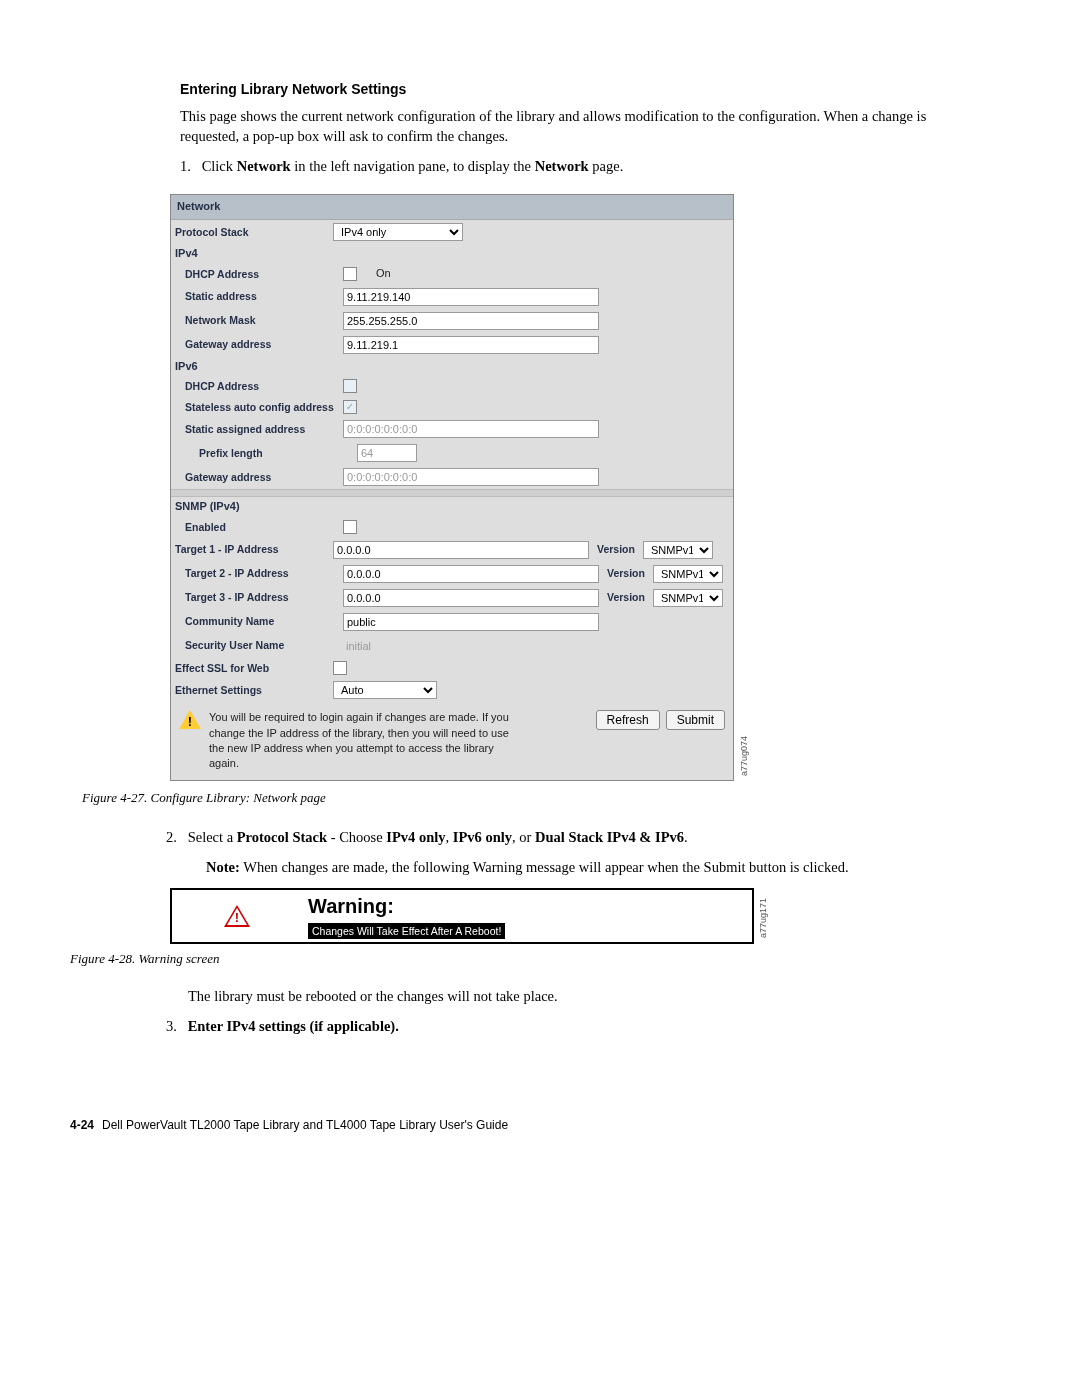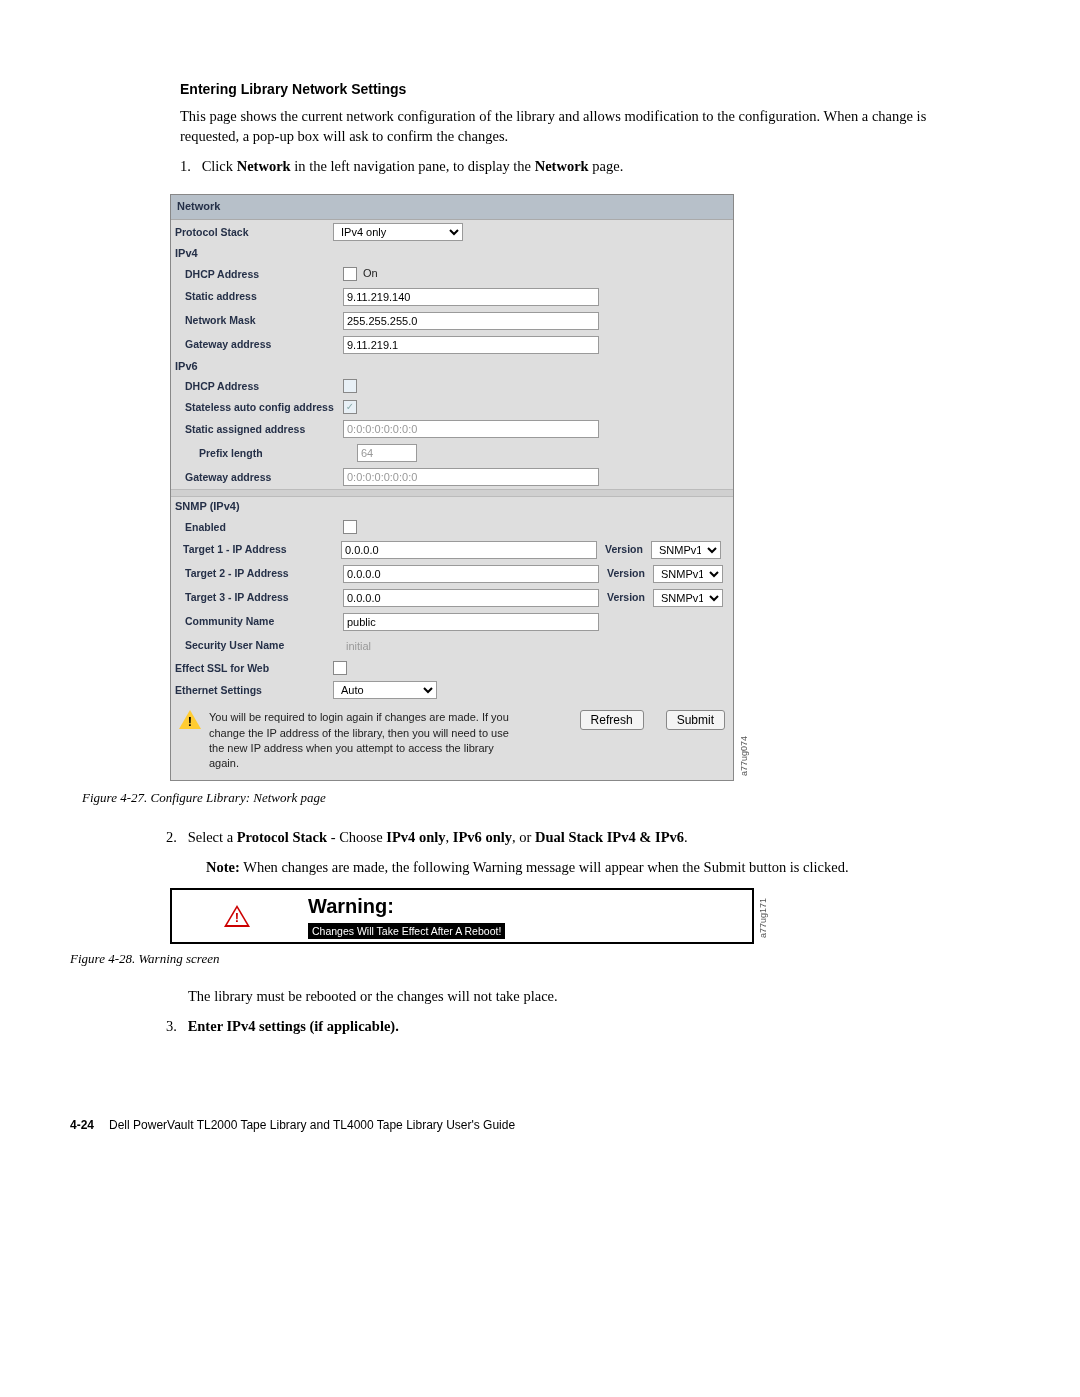--- a/index.html
+++ b/index.html
@@ -97,21 +97,21 @@
   }
   .warnicon .bang {
     position:absolute; top:3px; left:0; width:22px; text-align:center;
     font-weight:bold; color:#000; font-size:13px; font-family:Arial;
   }
   .btn {
     font-family: Arial, sans-serif; font-size:12px;
     border:1px solid #888; background:#f4f4f4; border-radius:3px;
     padding:2px 10px;
   }
-  .rtbtns { margin-left:auto; display:flex; gap:22px; align-items:center; }
+  .rtbtns { margin-left:auto; display:flex; gap:6px; align-items:center; }
   .sidecode {
     position:absolute; right:-18px; bottom:4px; font-family:Arial; font-size:9px; color:#555;
     writing-mode: vertical-rl; transform: rotate(180deg);
   }
 
   .note-block { margin: 10px 0 0 40px; }
   .note-label { font-weight: bold; }
 
   
   .warnshot {
@@ -141,21 +141,21 @@
     border-right:10px solid transparent;
     border-bottom:17px solid #fff;
     position:absolute; top:3px; left:3px;
   }
   .warn2wrap .bang{
     position:absolute; top:4px; left:0; width:26px; text-align:center; color:#c00; font-weight:bold; font-size:13px;
   }
 
   .footer {
     margin-top: 80px; font-family: Arial, sans-serif; font-size: 12px;
-    display:flex; gap:15px; align-items:baseline;
+    display:flex; gap:8px; align-items:baseline;
   }
   .footer .pn { font-weight:bold; }
   .after-fig { margin-left: 96px; }
 </style>
 </head>
 <body>
 
 <div class="content">
   <h2>Entering Library Network Settings</h2>
   <p>This page shows the current network configuration of the library and allows modification to the configuration. When a change is requested, a pop-up box will ask to confirm the changes.</p>
@@ -175,21 +175,21 @@
       <div class="val">
         <select class="sel"><option>IPv4 only</option></select>
       </div>
     </div>
 
     <div class="subhead">IPv4</div>
     <div class="row">
       <div class="lbl" style="padding-left:14px">DHCP Address</div>
       <div class="val">
         <span class="chk"></span>
-        <span style="margin-left:2px;">On</span>
+        <span style="margin-left:15px;">On</span>
       </div>
     </div>
     <div class="row">
       <div class="lbl" style="padding-left:14px">Static address</div>
       <div class="val">
           <input class="txt" value="9.11.219.140" style="">
         </div>
     </div>
     <div class="row">
       <div class="lbl" style="padding-left:14px">Network Mask</div>
@@ -239,21 +239,21 @@
     <div class="sep"></div>
 
     <div class="subhead">SNMP (IPv4)</div>
     <div class="row">
       <div class="lbl" style="padding-left:14px">Enabled</div>
       <div class="val">
           <span class="chk"></span>
         </div>
     </div>
     <div class="row">
-      <div class="lbl" style="padding-left:12px">Target 1 - IP Address</div>
+      <div class="lbl" style="padding-left:4px">Target 1 - IP Address</div>
       <div class="val">
         <input class="txt" value="0.0.0.0" style="">
         <span class="vlabel">Version</span>
         <select class="sel small"><option>SNMPv1</option></select>
       </div>
     </div>
     <div class="row">
       <div class="lbl" style="padding-left:14px">Target 2 - IP Address</div>
       <div class="val">
         <input class="txt" value="0.0.0.0" style="">

